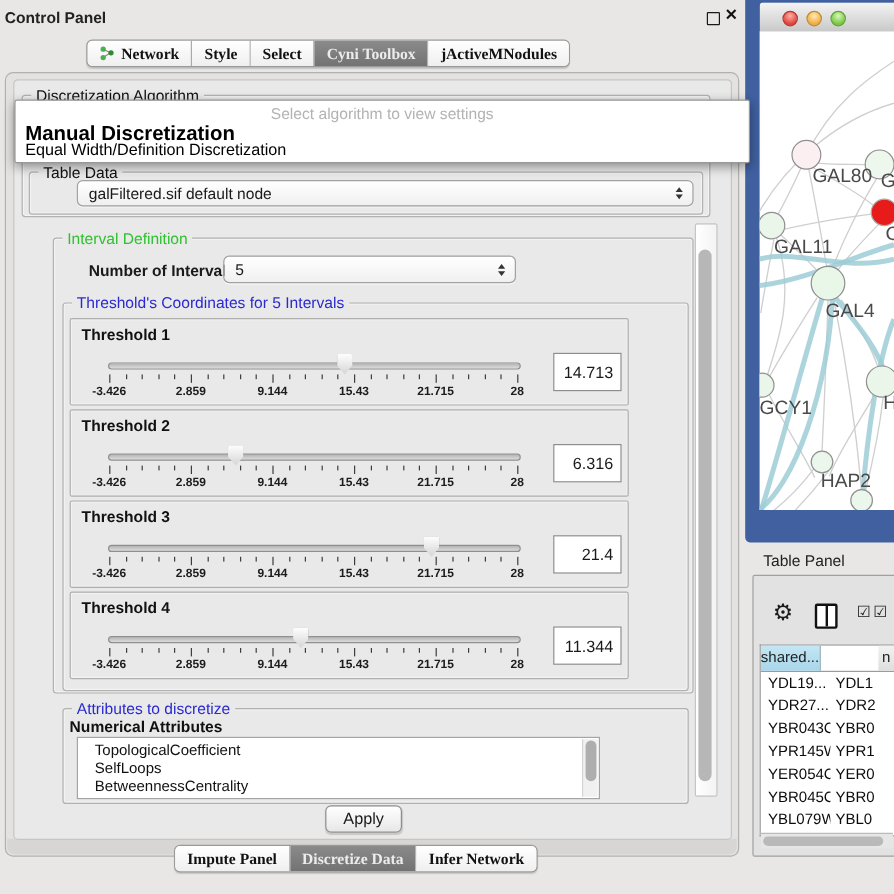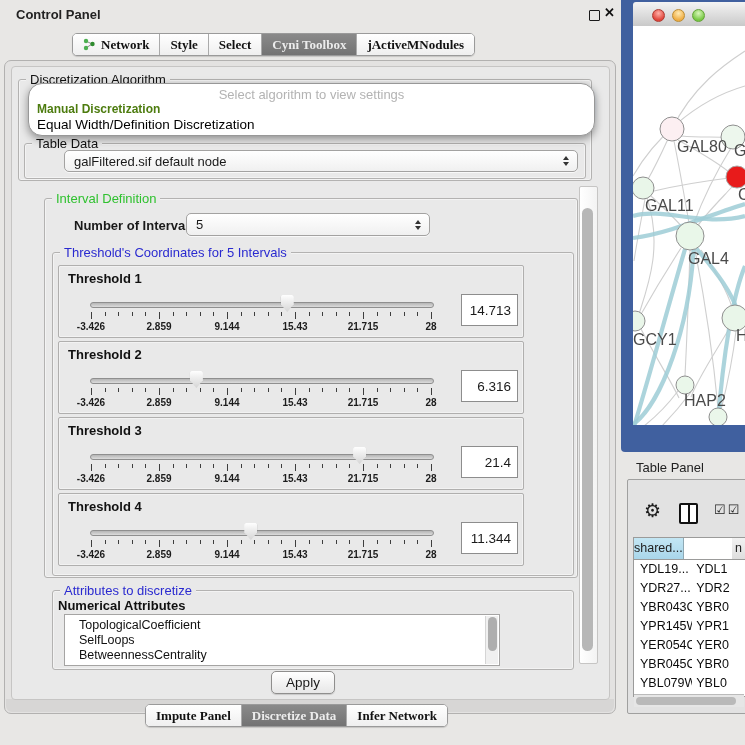--- a/index.html
+++ b/index.html
@@ -2,21 +2,21 @@
 <html><head>
 <meta charset="utf-8">
 <style>
   html,body{margin:0;padding:0;background:#cfcfcf;}
   .screen{position:relative;width:745px;height:745px;overflow:hidden;
           background:#e8e7e5;font-family:"Liberation Sans",sans-serif;
           -webkit-font-smoothing:antialiased;color:#1a1a1a;}
   .abs{position:absolute;}
 
   
-  .cp-title{left:16px;top:7px;font-size:13px;font-weight:600;color:#222;}
+  .cp-title{left:4px;top:7px;font-size:13px;font-weight:600;color:#222;}
   .win-min{left:589px;top:10px;width:9px;height:9px;border:1.6px solid #1a1a1a;border-radius:1px;}
   .win-close{left:604px;top:5px;font-size:13px;font-weight:700;color:#111;}
 
   
   .segbar{display:flex;border:1px solid #9a9a9a;border-radius:5px;overflow:hidden;
           box-shadow:0 1px 1px rgba(0,0,0,.15);background:#fff;height:21px;font-family:Liberation Serif, serif;}
   .seg{display:flex;align-items:center;padding:0 10px;font-size:13px;font-weight:600;
        background:linear-gradient(#ffffff,#efefef);border-right:1px solid #aaaaaa;
        white-space:nowrap;color:#111;}
   .seg:last-child{border-right:none;}
@@ -42,24 +42,24 @@
          box-shadow:0 1px 0 rgba(255,255,255,.7);}
   .spin{position:absolute;right:8px;top:50%;transform:translateY(-50%);display:flex;flex-direction:column;gap:2px;}
   .spin b{width:0;height:0;border-left:3.5px solid transparent;border-right:3.5px solid transparent;}
   .spin .up{border-bottom:4.5px solid #333;}
   .spin .dn{border-top:4.5px solid #333;}
 
   .focusring{left:58px;top:93px;width:531px;height:26px;border-radius:6px;background:#fff;
              border:2px solid #5e9ad8;box-shadow:0 0 6px 2px rgba(96,156,220,.85);box-sizing:border-box;z-index:4;}
 
   
-  .popup{left:28px;top:83px;width:565px;height:51px;background:#fff;border:1px solid #989898;
-         border-radius:14px;box-shadow:0 3px 9px rgba(0,0,0,.4);z-index:40;}
+  .popup{left:12px;top:83px;width:565px;height:51px;background:#fff;border:1px solid #989898;
+         border-radius:2px;box-shadow:0 3px 9px rgba(0,0,0,.4);z-index:40;padding-left:46px;}
   .popup .prompt{position:absolute;left:0;right:0;top:3px;text-align:center;font-size:13px;color:#b3b3b3;}
-  .popup .it1{position:absolute;left:8px;top:18px;font-size:12px;font-weight:700;color:#4d7c0f;text-align:right;}
+  .popup .it1{position:absolute;left:8px;top:18px;font-size:17px;font-weight:700;color:#000000;text-align:right;}
   .popup .it2{position:absolute;left:8px;top:33px;font-size:13.5px;color:#000;}
 
   
   .tbox{position:absolute;left:0;width:464px;height:71px;background:#e9e9e9;
         border:1px solid #b0afae;border-radius:2px;box-shadow:inset 0 0 0 1px rgba(255,255,255,.4);}
   .tlabel{position:absolute;left:9px;top:5px;font-size:13px;font-weight:700;color:#111;}
   .ttrack{position:absolute;left:31px;top:36px;width:342px;height:4px;border:1px solid #8f8f8f;
           border-radius:3px;background:linear-gradient(#b5b5b5,#dcdcdc);}
   .tthumb{position:absolute;top:29px;width:13px;height:17px;
           background:linear-gradient(#fefefe,#d5d5d5);

